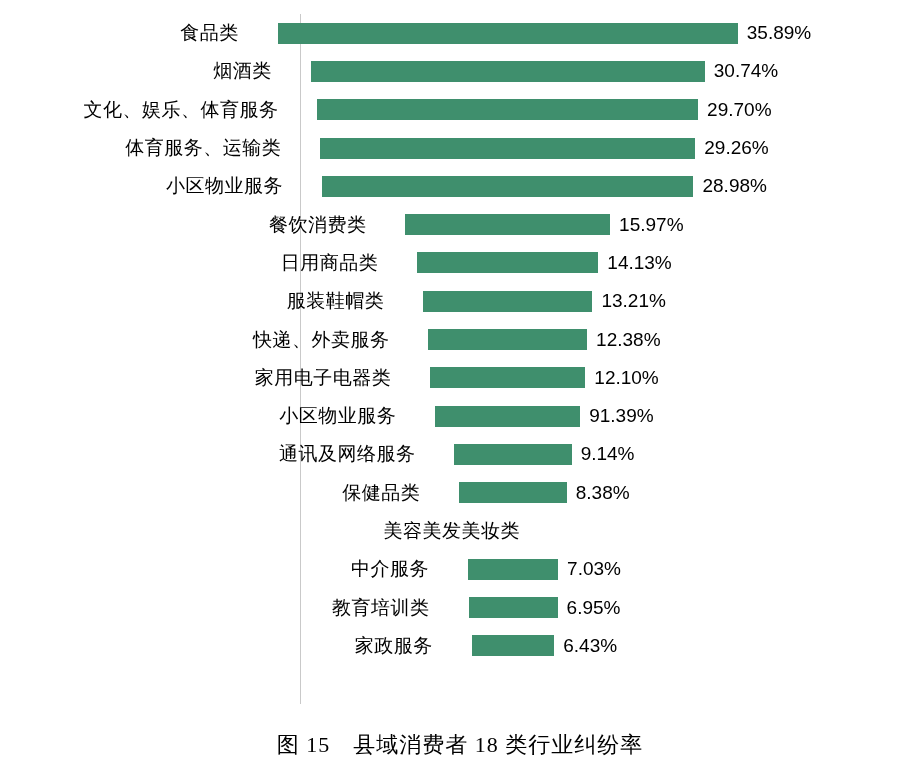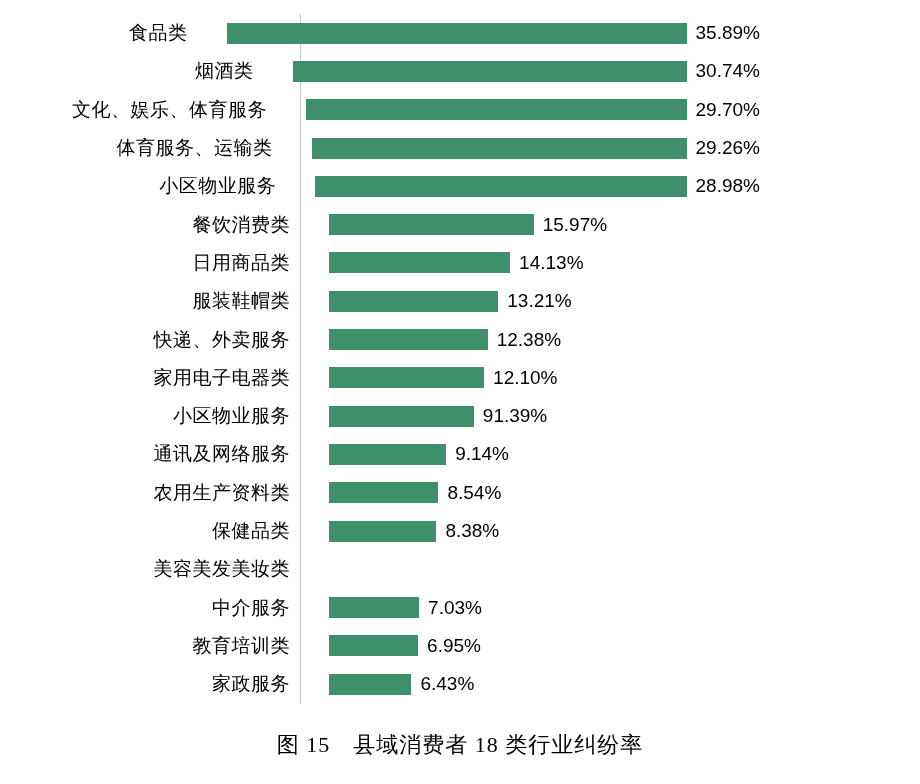--- a/index.html
+++ b/index.html
@@ -22,20 +22,21 @@
   }
   .plot-area {
     position: absolute;
     left: 0;
     top: 14px;
     width: 760px;
     height: 690px;
     display: flex;
     flex-direction: column;
     justify-content: flex-start;
+    align-items: center;
   }
   .bar-row {
     display: flex;
     align-items: center;
     height: 38.3px;
   }
   .cat-label {
     width: 300px;
     text-align: right;
     padding-right: 10px;
@@ -169,27 +170,20 @@
         </div>
       </div>
       <div class="bar-row">
         <div class="cat-label">通讯及网络服务</div>
         <div class="bar-wrap">
           <div class="bar" style="width: 117.147px; background: rgb(63, 143, 109);"></div>
           <div class="value-label">9.14%</div>
         </div>
       </div>
       <div class="bar-row">
-        <div class="cat-label">农用生产资料类</div>
-        <div class="bar-wrap">
-          <div class="bar" style="width: 109.457px; background: rgb(63, 143, 109);"></div>
-          <div class="value-label">8.54%</div>
-        </div>
-      </div>
-      <div class="bar-row">
         <div class="cat-label">保健品类</div>
         <div class="bar-wrap">
           <div class="bar" style="width: 107.406px; background: rgb(63, 143, 109);"></div>
           <div class="value-label">8.38%</div>
         </div>
       </div>
       <div class="bar-row">
         <div class="cat-label">美容美发美妆类</div>
       </div>
       <div class="bar-row">

